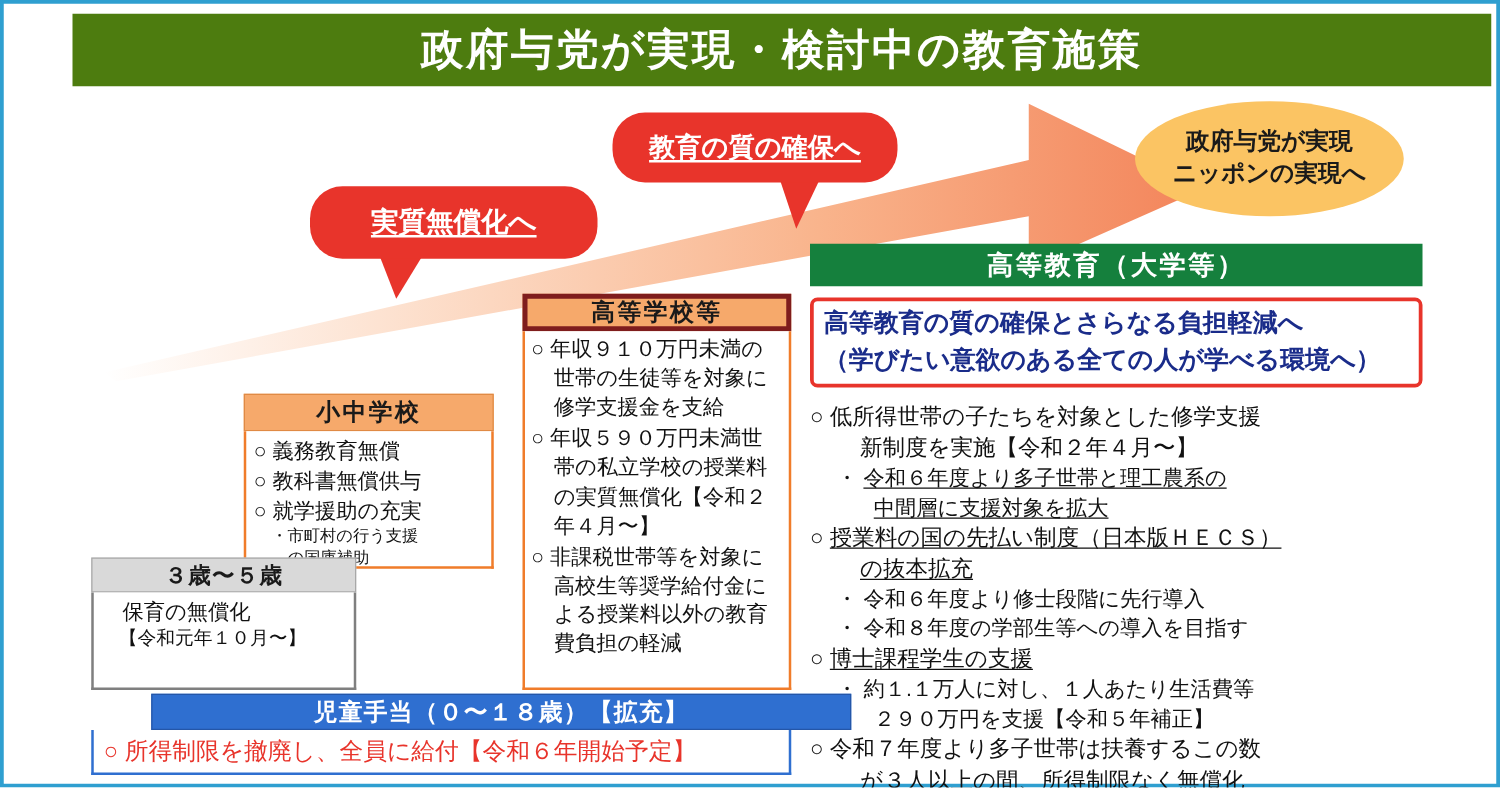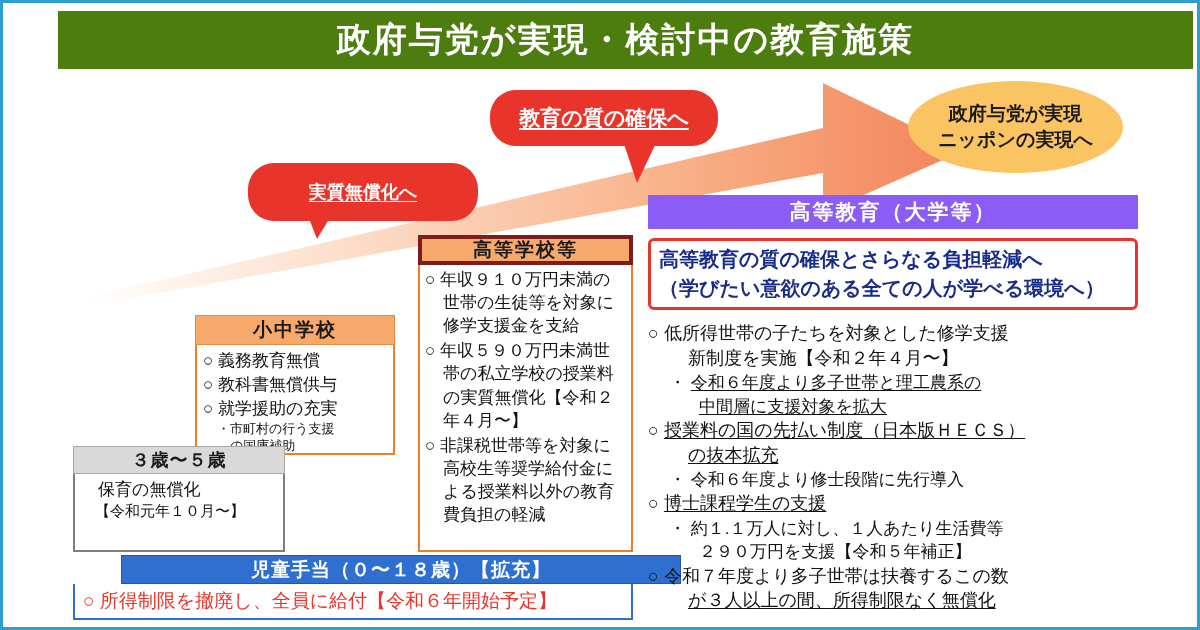--- a/index.html
+++ b/index.html
@@ -64,24 +64,24 @@
     text-decoration: underline;
     text-underline-offset: 3px;
   }
   .bubble-tail {
     position: absolute;
     width: 0;
     height: 0;
   }
   #bubble-shitsu {
     left: 245px;
-    top: 160px;
+    top: 146px;
     width: 230px;
     height: 58px;
-    font-size: 18px;
+    font-size: 22px;
   }
   #bubble-shitsu-tail {
     left: 300px;
     top: 200px;
     border-left: 14px solid transparent;
     border-right: 22px solid transparent;
     border-top: 36px solid #e8342b;
   }
   #bubble-kyouiku {
     left: 487px;
@@ -241,21 +241,21 @@
     align-items: center;
     padding-left: 8px;
   }
   
   #kotou-title {
     position: absolute;
     left: 645px;
     top: 192px;
     width: 490px;
     height: 34px;
-    background: #8b5cf6;
+    background: #15803d;
     color: #ffffff;
     font-size: 21px;
     letter-spacing: 2px;
   }
   #kotou-lead {
     position: absolute;
     left: 645px;
     top: 235px;
     width: 490px;
     height: 72px;
@@ -396,20 +396,24 @@
       <span>○</span>
       <span class="u">授業料の国の先払い制度（日本版ＨＥＣＳ）</span>
       <span class="cont u">の抜本拡充</span>
     </div>
 
     <div class="lvl2">
       <span>・</span>
       <span>令和６年度より修士段階に先行導入</span>
     </div>
 
+    <div class="lvl2">
+      <span>・</span>
+      <span>令和８年度の学部生等への導入を目指す</span>
+    </div>
 
     <div class="lvl1">
       <span>○</span>
       <span class="u">博士課程学生の支援</span>
     </div>
 
     <div class="lvl2">
       <span>・</span>
       <span>約１.１万人に対し、１人あたり生活費等</span>
       <span class="cont" style="padding-left:15px">２９０万円を支援【令和５年補正】</span>

